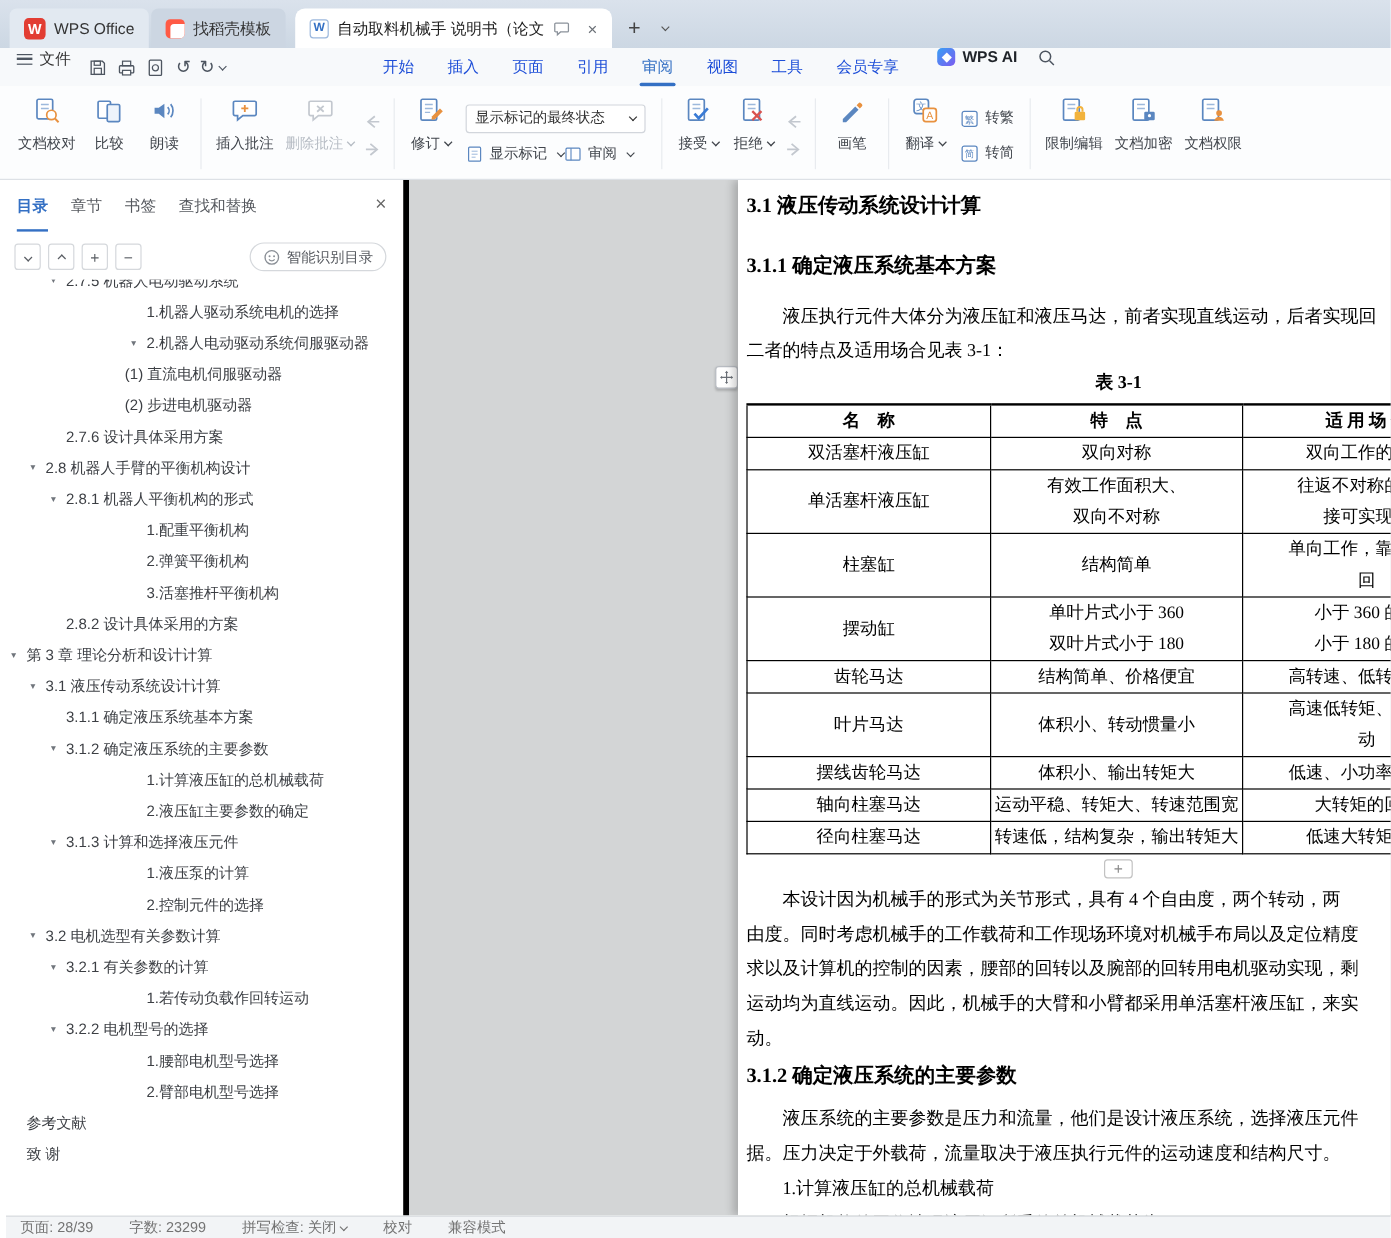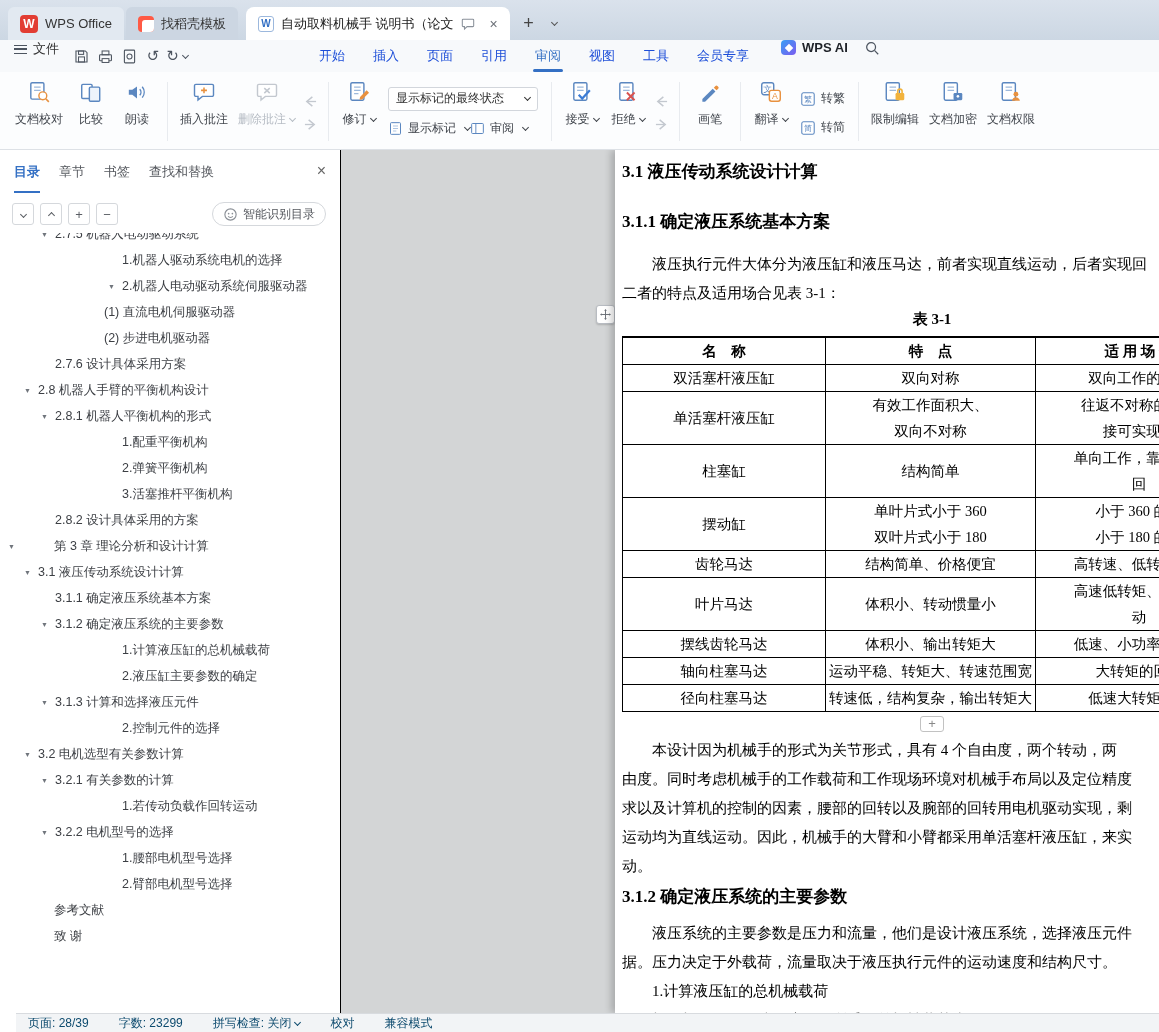--- a/index.html
+++ b/index.html
@@ -50,38 +50,38 @@
   .rb-stack { display:flex; flex-direction:column; justify-content:center; gap:7px; padding:0 6px; }
   .rb-small { display:flex; align-items:center; gap:5px; font-size:12px; color:#40454c; height:22px; white-space:nowrap; }
   .rb-sep { width:1px; background:#e8ebef; margin:5px 7px 8px 7px; }
   .disabled { color:#b6bcc4 !important; }
   .markup-select { width:150px; height:24px; border:1px solid #d2d6dc; border-radius:3px; background:#fff;
     display:flex; align-items:center; justify-content:space-between; padding:0 7px; font-size:12px; color:#333; }
   .row2 { display:flex; gap:0; }
   .arrow-stack { display:flex; flex-direction:column; justify-content:center; gap:10px; padding:0 3px; }
 
   
-  .sidebar { position:absolute; top:150px; left:0; width:341px; bottom:19px; background:#fff; border-right:1px solid #000000; overflow:hidden; }
+  .sidebar { position:absolute; top:150px; left:0; width:341px; bottom:19px; background:#fff; border-right:5px solid #000000; overflow:hidden; }
   .panel-head { height:44px; display:flex; align-items:center; padding:0 14px; position:relative; background:#fff; z-index:3; }
   .panel-tabs-inner { display:flex; gap:19px; }
   .panel-tab { font-size:13px; color:#55585e; padding:12px 0 10px 0; }
   .panel-tab.active { color:#3470c4; font-weight:bold; border-bottom:2px solid #3470c4; }
   .panel-close { position:absolute; right:14px; top:12px; font-size:16px; color:#666; }
   .toc-toolbar { display:flex; align-items:center; gap:6px; padding:8px 14px 7px 12px; background:#fff; position:relative; z-index:3; }
   .nav-btn { width:22px; height:22px; border:1px solid #d5d8dc; border-radius:3px; background:#fff; color:#5a5e64;
     display:flex; align-items:center; justify-content:center; font-size:13px; }
   .nav-btn .chev { margin:0; }
   .nav-btn .chev.up { transform:rotate(225deg); margin-top:3px; }
   .smart-btn { margin-left:auto; height:24px; border:1px solid #d5d8dc; border-radius:13px; background:#fff;
     display:flex; align-items:center; gap:5px; padding:0 10px; font-size:12px; color:#55585e; }
   .toc-list { position:relative; top:-12px; z-index:1; }
   .toc-item { height:26px; display:flex; align-items:center; font-size:12.5px; color:#3c3f44; white-space:nowrap; overflow:hidden; }
   .toc-item .toc-arrow { width:14px; font-size:7px; color:#70757c; flex:none; }
   .toc-arrow.hid { visibility:hidden; }
-  .lv0 { padding-left:8px;gap:32px; } .lv1 { padding-left:24px; } .lv2 { padding-left:41px; } .lv3 { padding-left:108px; } .lv4 { padding-left:90px; }
+  .lv0 { padding-left:8px; } .lv1 { padding-left:24px; } .lv2 { padding-left:41px; } .lv3 { padding-left:108px; } .lv4 { padding-left:90px; }
 
   
   .canvas { position:absolute; top:150px; left:341px; right:0; bottom:19px; background:#d3d5d6; overflow:hidden; }
   .page { position:absolute; left:274px; top:0; width:700px; height:100%;
     background:#fff; box-shadow:-4px 0 7px rgba(0,0,0,0.2); padding:10px 0 0 7px;
     font-family:"Liberation Serif","DejaVu Serif",serif; color:#000; overflow:hidden; }
   .doc-h { font-size:17px; font-weight:bold; line-height:24px; }
   .h311 { margin-top:26px; } .h312 { margin-top:4px; }
   .doc-para { margin-top:16px; }
   .doc-para.tight { margin-top:4px; }
@@ -93,22 +93,22 @@
     padding:0; vertical-align:middle; overflow:hidden; white-space:pre; font-weight:normal; }
   .doc-table thead th { border-top:2.5px solid #000; font-weight:bold; }
   .col-name { width:203px; } .col-feature { width:210px; } .col-usage { width:207px; }
   .plus-btn { width:24px; height:16px; border:1px solid #c2c2c2; border-radius:3px; background:#fff; color:#888;
     font-size:13px; line-height:13px; text-align:center; margin:4px 0 0 298px; font-family:"Liberation Sans",sans-serif; }
   .drag-handle { position:absolute; left:255px; top:155px; width:19px; height:19px; background:#fff;
     border:1px solid #b8bcc2; border-radius:3px; box-shadow:0 1px 2px rgba(0,0,0,.18);
     display:flex; align-items:center; justify-content:center; }
 
   
-  .statusbar { position:absolute; left:16px; right:0; bottom:0; height:19px; background:#f2f4f6; border-top:1px solid #d8dbdf;
-    display:flex; align-items:center; padding:0 12px; gap:30px; font-size:12px; color:#0c4a6e; }
+  .statusbar { position:absolute; left:5px; right:0; bottom:0; height:19px; background:#f2f4f6; border-top:1px solid #d8dbdf;
+    display:flex; align-items:center; padding:0 12px; gap:30px; font-size:12px; color:#737373; }
   .sb-item { display:flex; align-items:center; white-space:nowrap; }
 </style>
 </head>
 <body>
 
 <div class="titlebar">
   <div class="ttab app">
     <span class="logo-w">W</span>
     <span>WPS Office</span>
   </div>
@@ -510,20 +510,24 @@
       <div class="toc-item lv3">
         <span class="toc-arrow hid">▼</span>
         <span>2.液压缸主要参数的确定</span>
       </div>
       <div class="toc-item lv2">
         <span class="toc-arrow">▼</span>
         <span>3.1.3 计算和选择液压元件</span>
       </div>
       <div class="toc-item lv3">
         <span class="toc-arrow hid">▼</span>
+        <span>1.液压泵的计算</span>
+      </div>
+      <div class="toc-item lv3">
+        <span class="toc-arrow hid">▼</span>
         <span>2.控制元件的选择</span>
       </div>
       <div class="toc-item lv1">
         <span class="toc-arrow">▼</span>
         <span>3.2 电机选型有关参数计算</span>
       </div>
       <div class="toc-item lv2">
         <span class="toc-arrow">▼</span>
         <span>3.2.1 有关参数的计算</span>
       </div>

